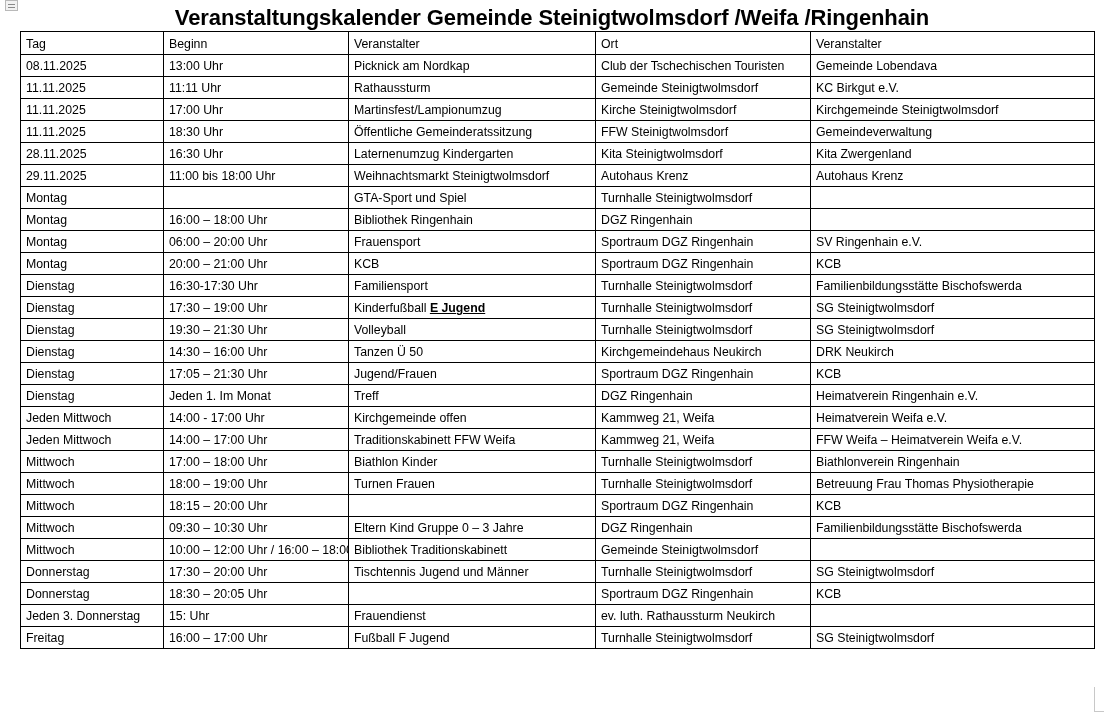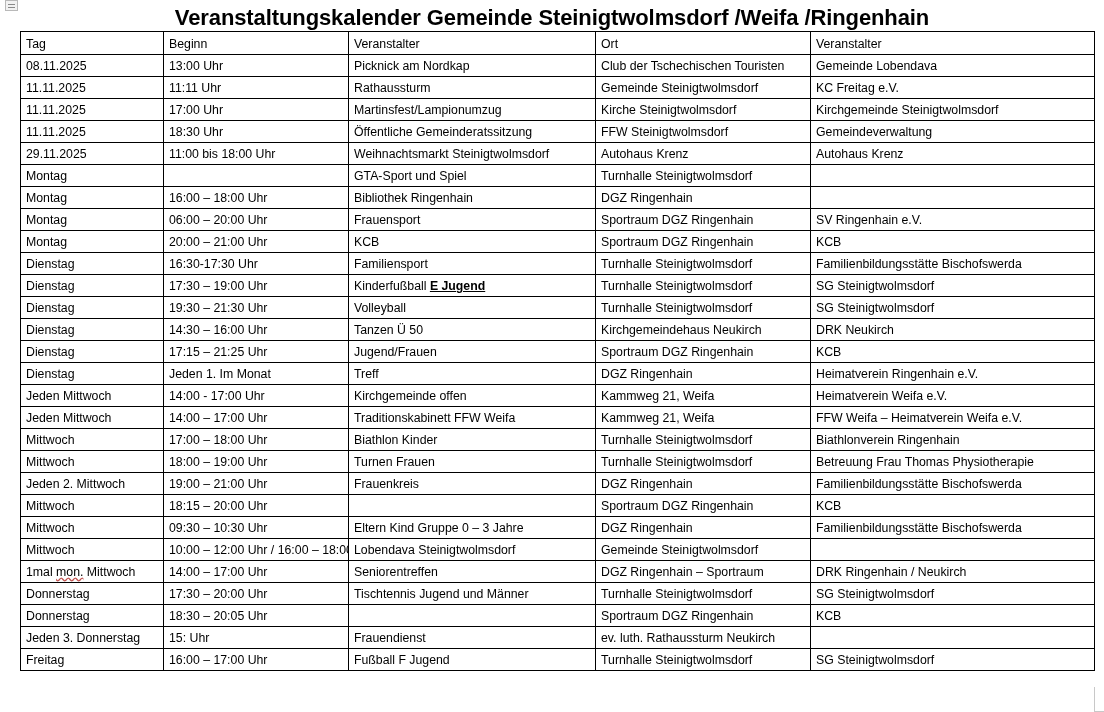--- a/index.html
+++ b/index.html
@@ -139,37 +139,44 @@
         <td>13:00 Uhr</td>
         <td>Picknick am Nordkap</td>
         <td>Club der Tschechischen Touristen</td>
         <td>Gemeinde Lobendava</td>
       </tr>
       <tr>
         <td>11.11.2025</td>
         <td>11:11 Uhr</td>
         <td>Rathaussturm</td>
         <td>Gemeinde Steinigtwolmsdorf</td>
-        <td>KC Freitag e.V.</td>
+        <td>KC Birkgut e.V.</td>
       </tr>
       <tr>
         <td>11.11.2025</td>
         <td>17:00 Uhr</td>
         <td>Martinsfest/Lampionumzug</td>
         <td>Kirche Steinigtwolmsdorf</td>
         <td>Kirchgemeinde Steinigtwolmsdorf</td>
       </tr>
       <tr>
         <td>11.11.2025</td>
         <td>18:30 Uhr</td>
         <td>Öffentliche Gemeinderatssitzung</td>
         <td>FFW Steinigtwolmsdorf</td>
         <td>Gemeindeverwaltung</td>
       </tr>
       <tr>
+        <td>28.11.2025</td>
+        <td>16:30 Uhr</td>
+        <td>Laternenumzug Kindergarten</td>
+        <td>Kita Steinigtwolmsdorf</td>
+        <td>Kita Zwergenland</td>
+      </tr>
+      <tr>
         <td>29.11.2025</td>
         <td>11:00 bis 18:00 Uhr</td>
         <td>Weihnachtsmarkt Steinigtwolmsdorf</td>
         <td>Autohaus Krenz</td>
         <td>Autohaus Krenz</td>
       </tr>
       <tr>
         <td>Montag</td>
         <td></td>
         <td>GTA-Sport und Spiel</td>
@@ -220,21 +227,21 @@
       </tr>
       <tr>
         <td>Dienstag</td>
         <td>14:30 – 16:00 Uhr</td>
         <td>Tanzen Ü 50</td>
         <td>Kirchgemeindehaus Neukirch</td>
         <td>DRK Neukirch</td>
       </tr>
       <tr>
         <td>Dienstag</td>
-        <td>17:15 – 21:25 Uhr</td>
+        <td>17:05 – 21:30 Uhr</td>
         <td>Jugend/Frauen</td>
         <td>Sportraum DGZ Ringenhain</td>
         <td>KCB</td>
       </tr>
       <tr>
         <td>Dienstag</td>
         <td>Jeden 1. Im Monat</td>
         <td>Treff</td>
         <td>DGZ Ringenhain</td>
         <td>Heimatverein Ringenhain e.V.</td>
@@ -261,53 +268,39 @@
         <td>Biathlonverein Ringenhain</td>
       </tr>
       <tr>
         <td>Mittwoch</td>
         <td>18:00 – 19:00 Uhr</td>
         <td>Turnen Frauen</td>
         <td>Turnhalle Steinigtwolmsdorf</td>
         <td>Betreuung Frau Thomas Physiotherapie</td>
       </tr>
       <tr>
-        <td>Jeden 2. Mittwoch</td>
-        <td>19:00 – 21:00 Uhr</td>
-        <td>Frauenkreis</td>
-        <td>DGZ Ringenhain</td>
-        <td>Familienbildungsstätte Bischofswerda</td>
-      </tr>
-      <tr>
         <td>Mittwoch</td>
         <td>18:15 – 20:00 Uhr</td>
         <td></td>
         <td>Sportraum DGZ Ringenhain</td>
         <td>KCB</td>
       </tr>
       <tr>
         <td>Mittwoch</td>
         <td>09:30 – 10:30 Uhr</td>
         <td>Eltern Kind Gruppe 0 – 3 Jahre</td>
         <td>DGZ Ringenhain</td>
         <td>Familienbildungsstätte Bischofswerda</td>
       </tr>
       <tr class="tall">
         <td>Mittwoch</td>
         <td class="wrap">10:00 – 12:00 Uhr / 16:00 – 18:00 Uhr</td>
-        <td>Lobendava Steinigtwolmsdorf</td>
+        <td>Bibliothek Traditionskabinett</td>
         <td>Gemeinde Steinigtwolmsdorf</td>
         <td></td>
-      </tr>
-      <tr>
-        <td>1mal <span class="squiggle">mon.</span> Mittwoch</td>
-        <td>14:00 – 17:00 Uhr</td>
-        <td>Seniorentreffen</td>
-        <td>DGZ Ringenhain – Sportraum</td>
-        <td>DRK Ringenhain / Neukirch</td>
       </tr>
       <tr>
         <td>Donnerstag</td>
         <td>17:30 – 20:00 Uhr</td>
         <td>Tischtennis Jugend und Männer</td>
         <td>Turnhalle Steinigtwolmsdorf</td>
         <td>SG Steinigtwolmsdorf</td>
       </tr>
       <tr>
         <td>Donnerstag</td>

